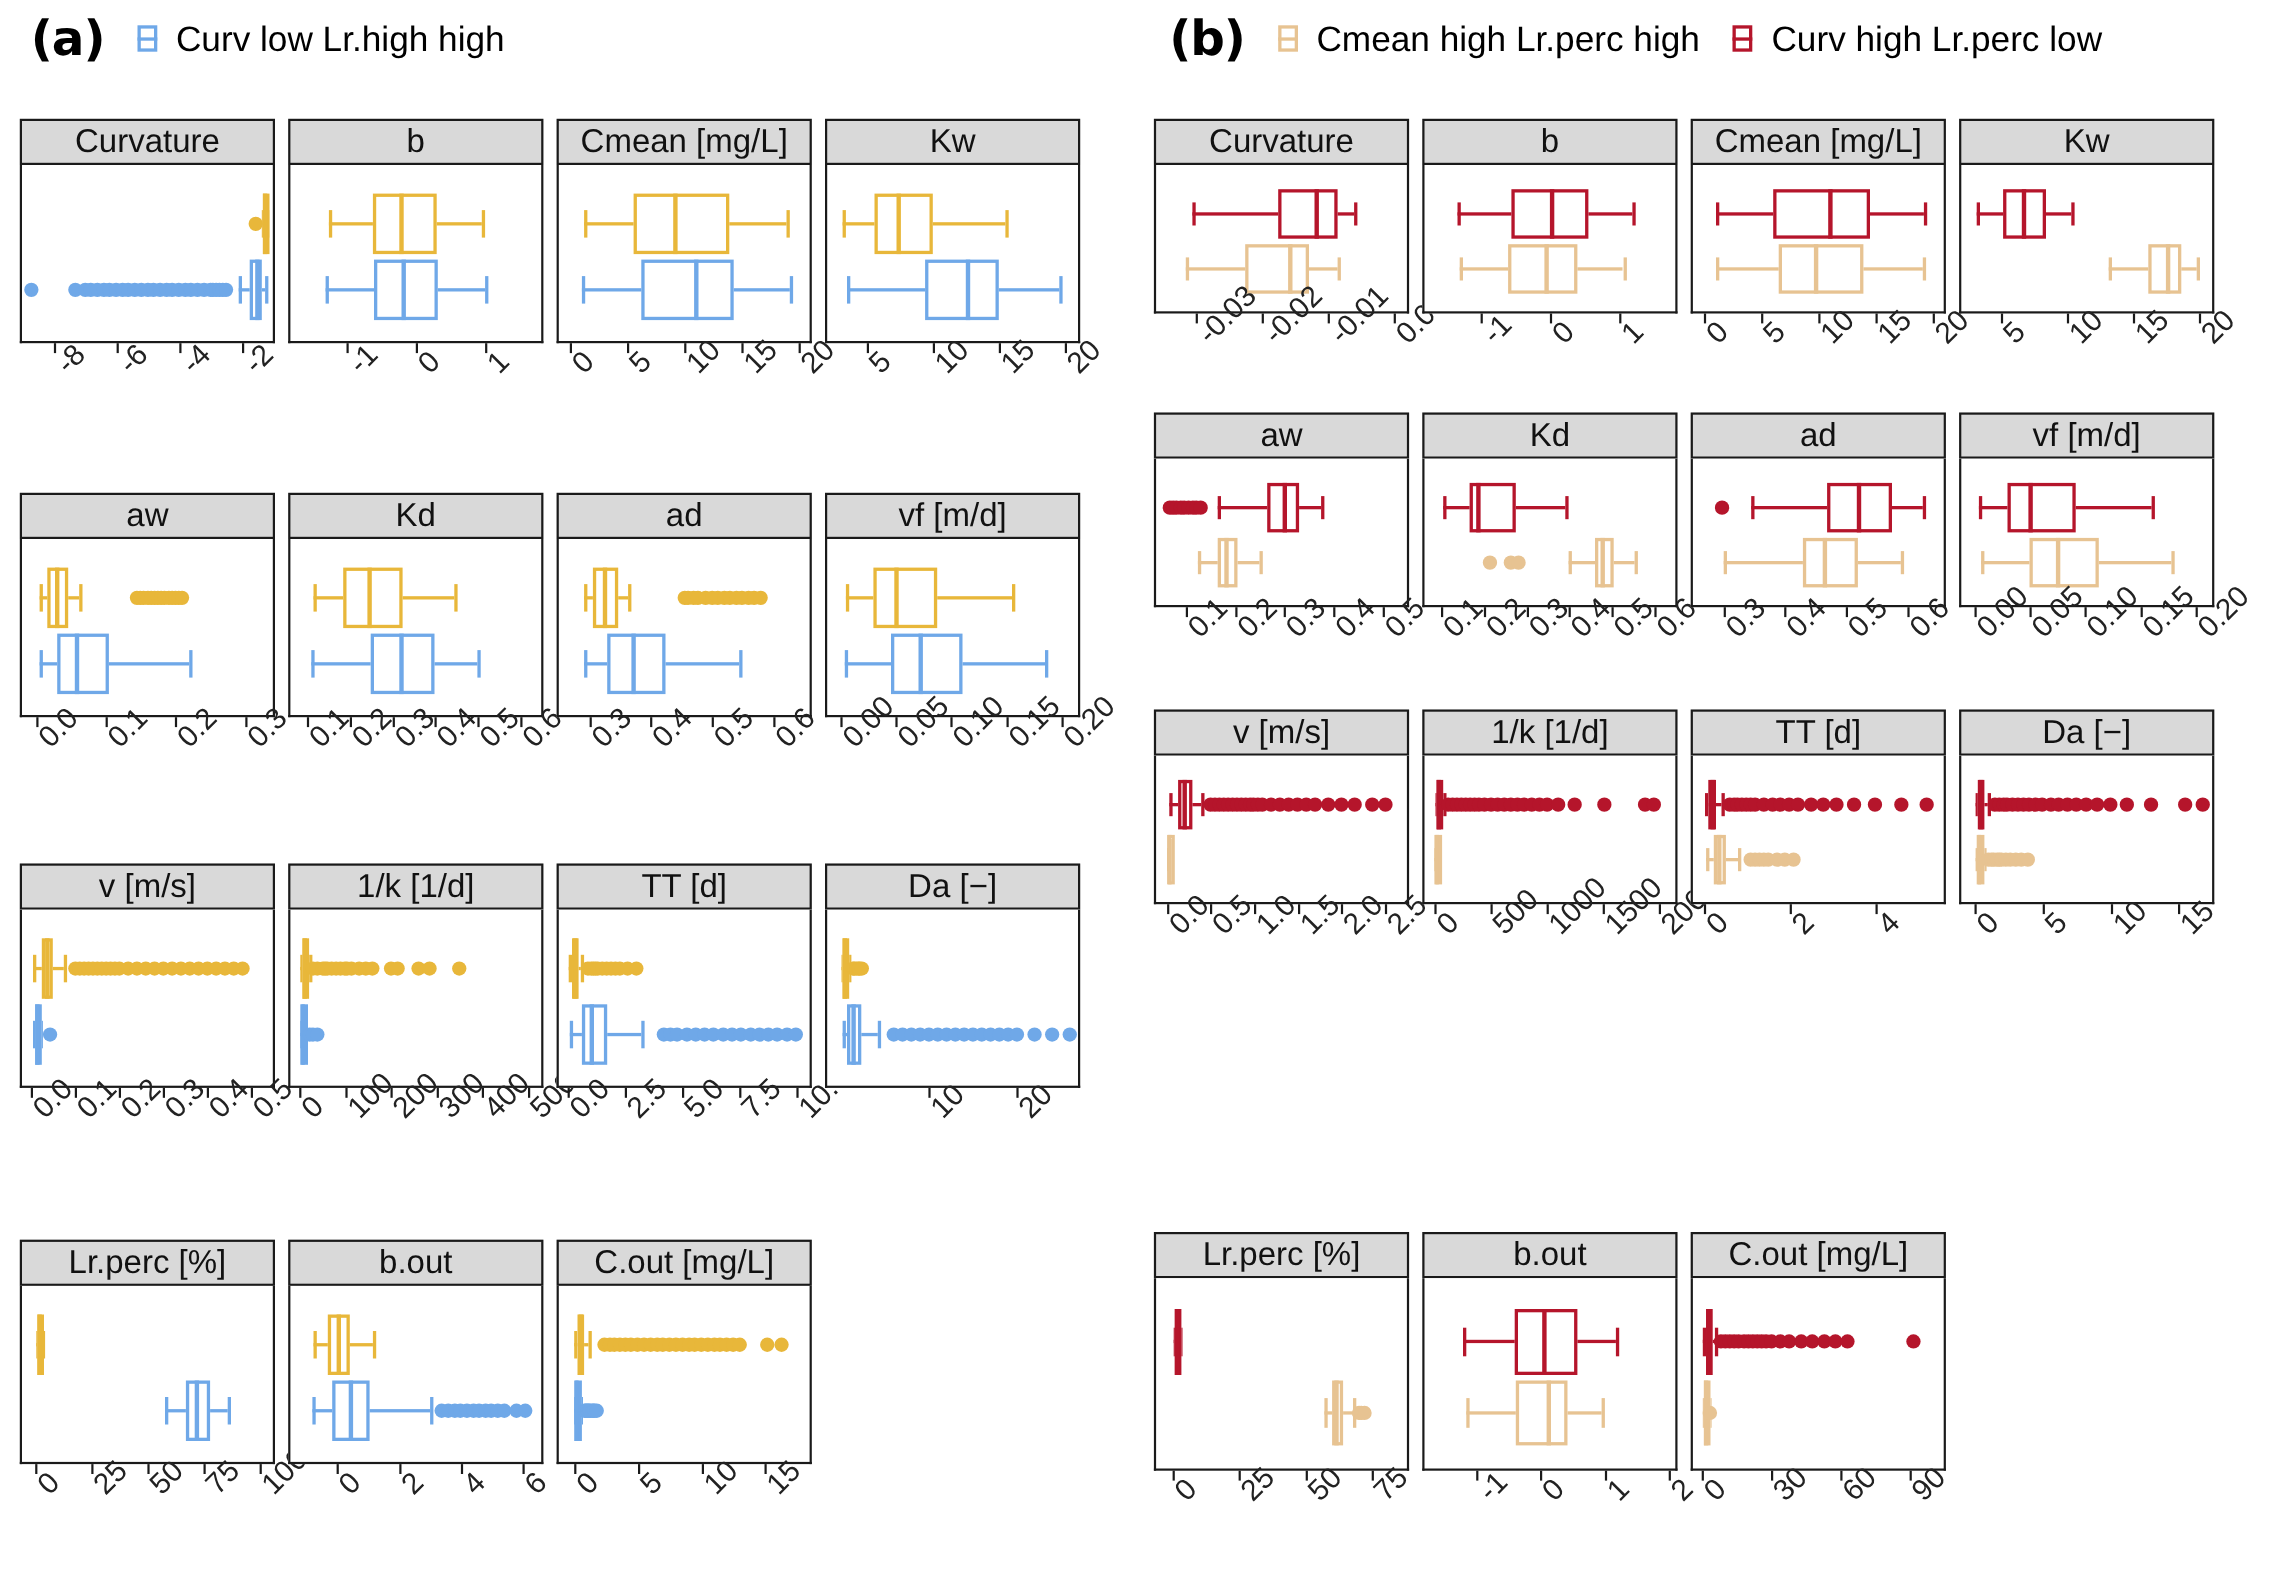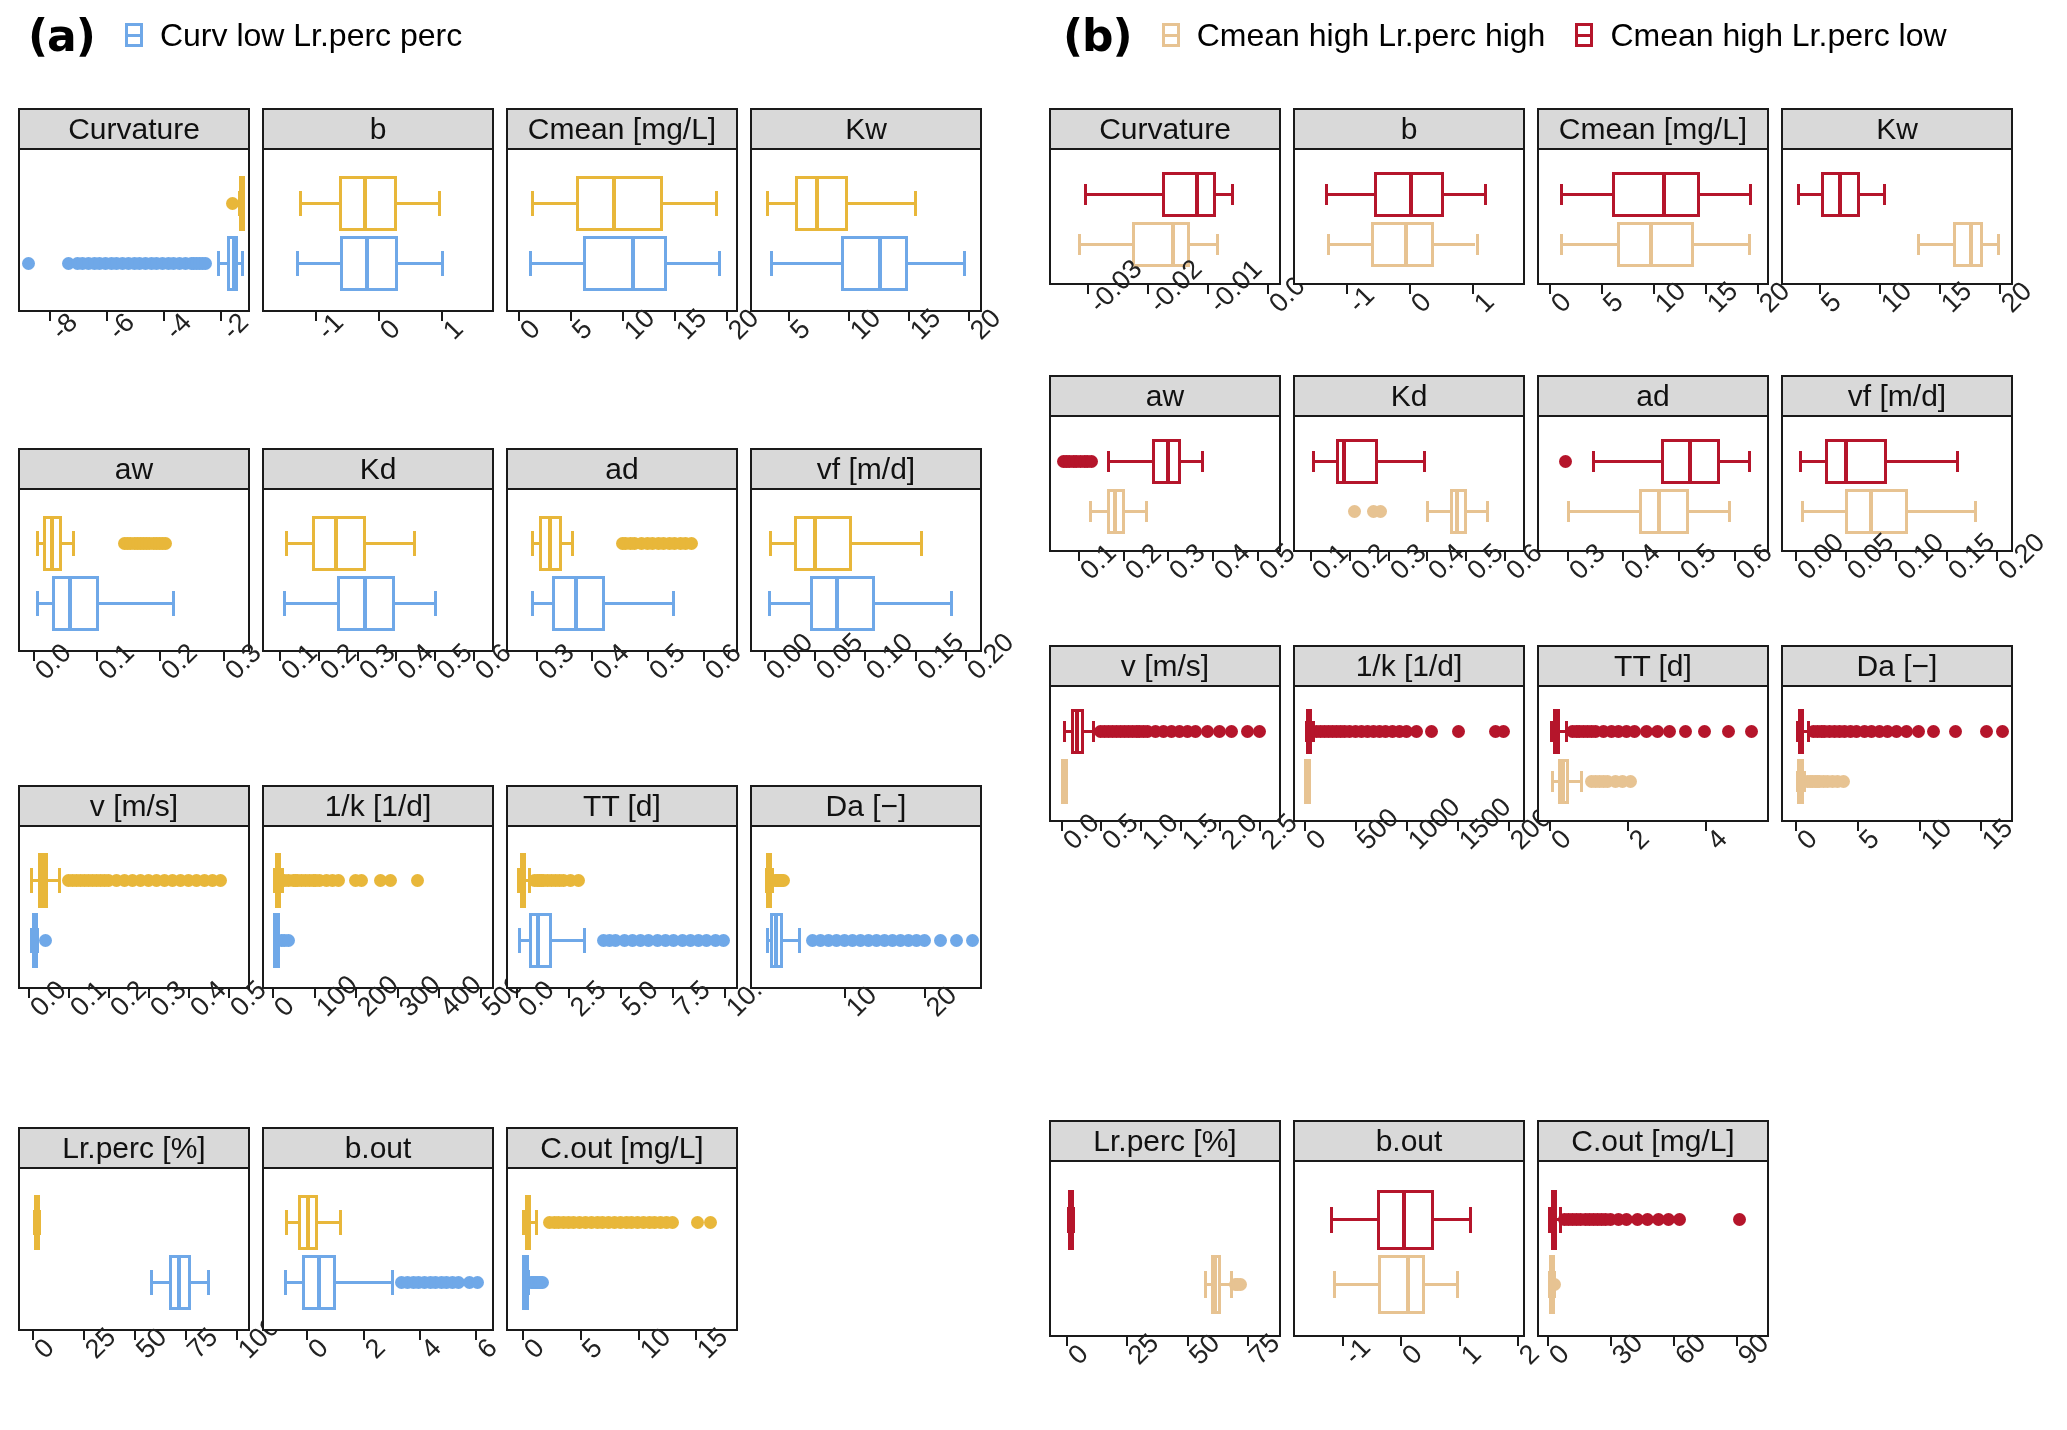--- a/index.html
+++ b/index.html
@@ -36,21 +36,21 @@
 
 <div class="panel" id="panel-a">
   <div class="legend" style="left:28px;">
     <span class="panel-tag">(a)</span>
     <span class="legend-entry">
       <span class="legend-key" style="color:#6FA8E8">
         <span class="kstem"></span>
           <span class="kbox"></span>
           <span class="kmid"></span>
       </span>
-      <span class="legend-label">Curv low Lr.perc perc</span>
+      <span class="legend-label">Curv low Lr.high high</span>
     </span>
   </div>
   <div id="a-r1" class="row" style="left:18px;top:108px;">
       <div class="facet" style="width: 232px; margin-right: 12px;">
         <div class="strip">Curvature</div>
         <div class="plot" style="height: 162px;">
           <div class="ytick"></div>
           <div style="position: absolute; left: 0px; top: 0px; width: 100%; height: 100%; color: rgb(232, 183, 58);">
             <div class="whisk" style="left: 218.025px; width: 4.275px; top: 51.96px; background: rgb(232, 183, 58);"></div>
             <div class="cap" style="left: 218.025px; top: 41.3424px; height: 24.2352px; background: rgb(232, 183, 58);"></div>
@@ -735,21 +735,21 @@
           <span class="kmid"></span>
       </span>
       <span class="legend-label">Cmean high Lr.perc high</span>
     </span>
     <span class="legend-entry">
       <span class="legend-key" style="color:#B5152B">
         <span class="kstem"></span>
           <span class="kbox"></span>
           <span class="kmid"></span>
       </span>
-      <span class="legend-label">Cmean high Lr.perc low</span>
+      <span class="legend-label">Curv high Lr.perc low</span>
     </span>
   </div>
   <div id="b-r1" class="row" style="left:14px;top:108px;">
       <div class="facet" style="width: 232px; margin-right: 12px;">
         <div class="strip">Curvature</div>
         <div class="plot" style="height: 135px;">
           <div class="ytick"></div>
           <div style="position: absolute; left: 0px; top: 0px; width: 100%; height: 100%; color: rgb(181, 21, 43);">
             <div class="whisk" style="left: 33px; width: 147px; top: 43.05px; background: rgb(181, 21, 43);"></div>
             <div class="cap" style="left: 33px; top: 34.452px; height: 20.196px; background: rgb(181, 21, 43);"></div>

